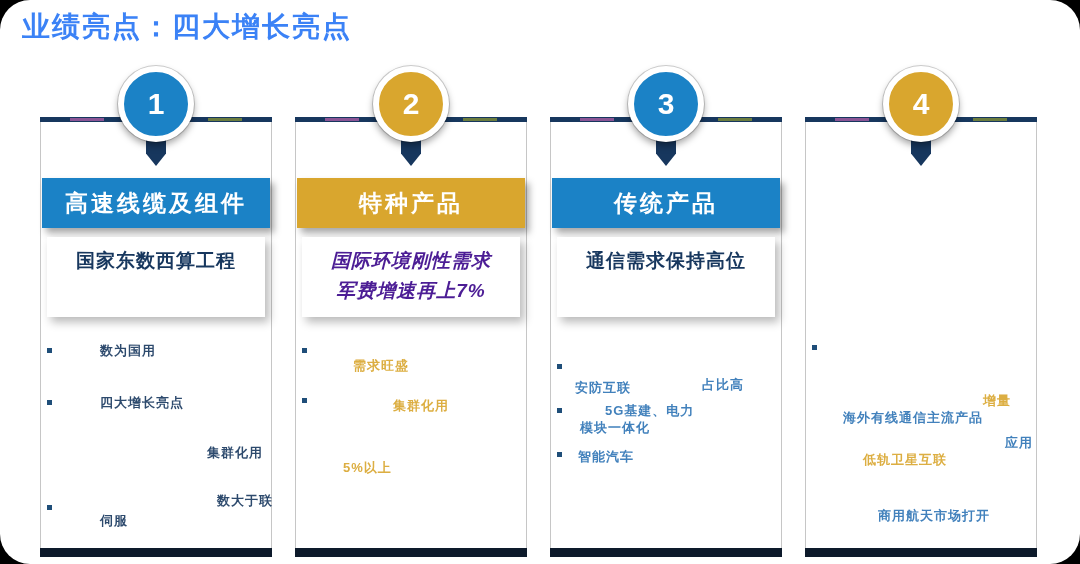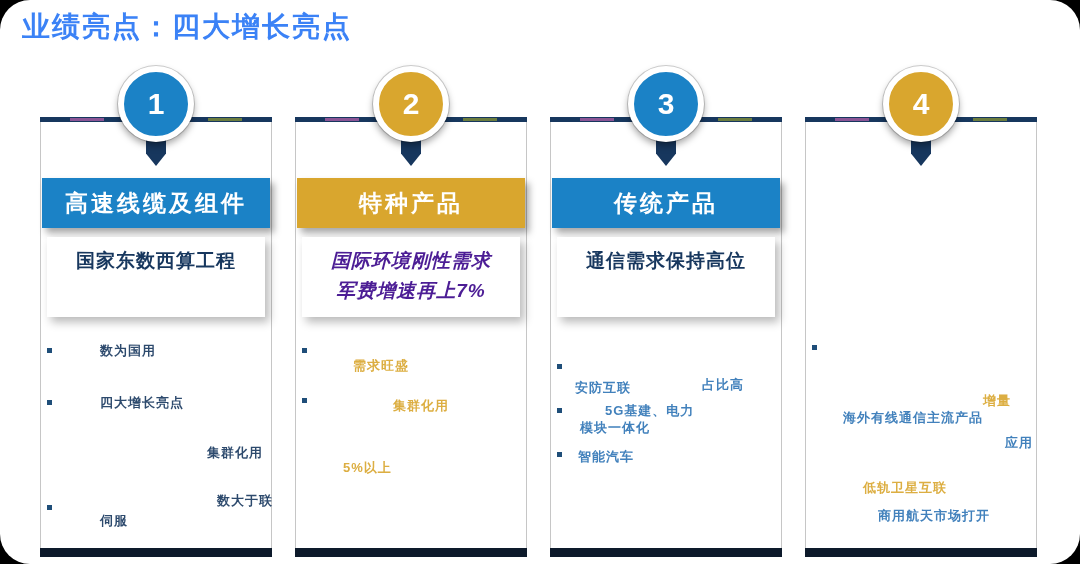--- a/index.html
+++ b/index.html
@@ -133,16 +133,16 @@
     </div>
     <div class="bottomcap"></div>
     <div class="stem"></div>
     <div class="circle bg-gold">
       <span>4</span>
     </div>
     <span class="bullet" style="left:7px;top:345px"></span>
     <span class="note note-gold" style="left:178px;top:392px">增量</span>
     <span class="note note-blue" style="left:38px;top:409px">海外有线通信主流产品</span>
     <span class="note note-blue" style="left:200px;top:434px">应用</span>
-    <span class="note note-gold" style="left:58px;top:479px">低轨卫星互联</span>
+    <span class="note note-gold" style="left:58px;top:451px">低轨卫星互联</span>
     <span class="note note-blue" style="left:73px;top:507px">商用航天市场打开</span>
   </div>
 </div>
 
 </body></html>

